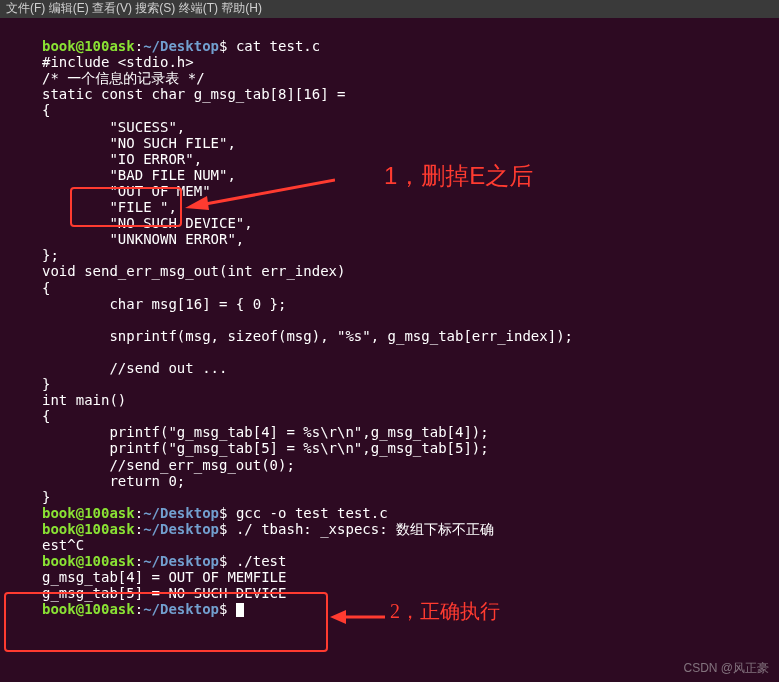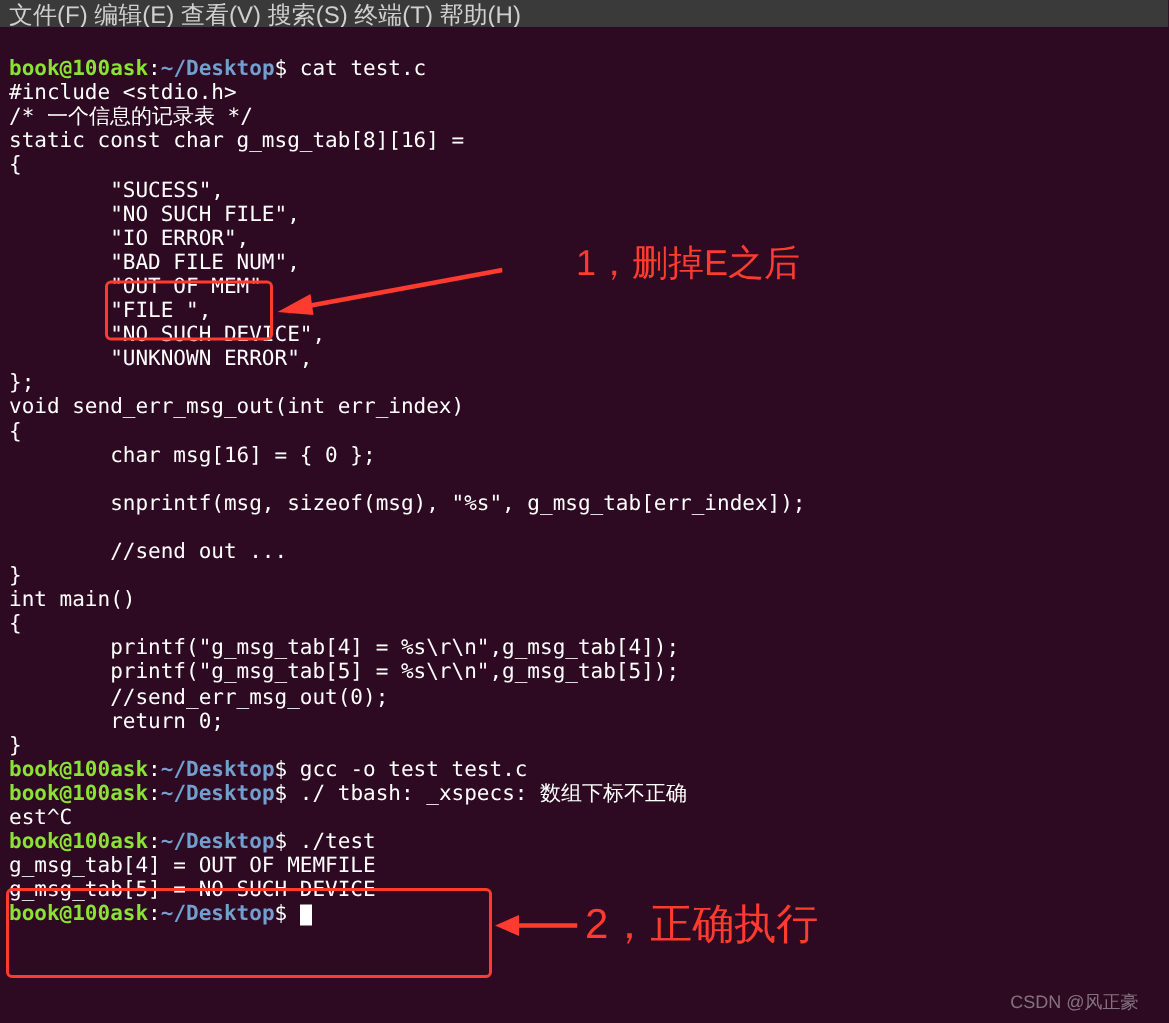--- a/index.html
+++ b/index.html
@@ -12,28 +12,29 @@
     color: #ffffff;
     width: 779px;
     height: 682px;
     overflow: hidden;
     position: relative;
   }
   .menu {
     background: #3a3a3a;
     color: #d0d0d0;
     padding: 2px 6px;
-    font-size: 16px;
+    font-size: 12px;
     font-family: sans-serif;
     height: 14px;
     overflow: hidden;
   }
   .term {
     padding: 4px 6px;
     white-space: pre;
+    margin-left: 36px;
   }
   .user { color: #8ae234; font-weight: bold; }
   .path { color: #729fcf; font-weight: bold; }
   .white { color: #ffffff; }
   .dollar { color: #ffffff; }
   .cursor {
     display: inline-block;
     width: 8px;
     height: 14px;
     background: #ffffff;
@@ -64,40 +65,40 @@
     color: #ff3b30;
     font-size: 24px;
     font-family: "Microsoft YaHei", sans-serif;
     margin-left: 44px;
   }
   .anno2 {
     position: absolute;
     left: 390px;
     top: 600px;
     color: #ff3b30;
-    font-size: 28px;
-    font-family: Liberation Sans, sans-serif;
+    font-size: 20px;
+    font-family: Liberation Serif, serif;
   }
   .arrow1 {
     position: absolute;
     left: 185px;
     top: 170px;
     width: 150px;
     height: 40px;
   }
   .arrow2 {
     position: absolute;
     left: 330px;
     top: 605px;
     width: 55px;
     height: 24px;
   }
   .watermark {
     position: absolute;
-    right: 20px;
+    right: 10px;
     bottom: 6px;
     color: rgba(200,200,200,0.55);
     font-size: 12px;
     font-family: sans-serif;
   }
 </style>
 </head>
 <body>
 
 <div class="menu">文件(F)  编辑(E)  查看(V)  搜索(S)  终端(T)  帮助(H)</div>

